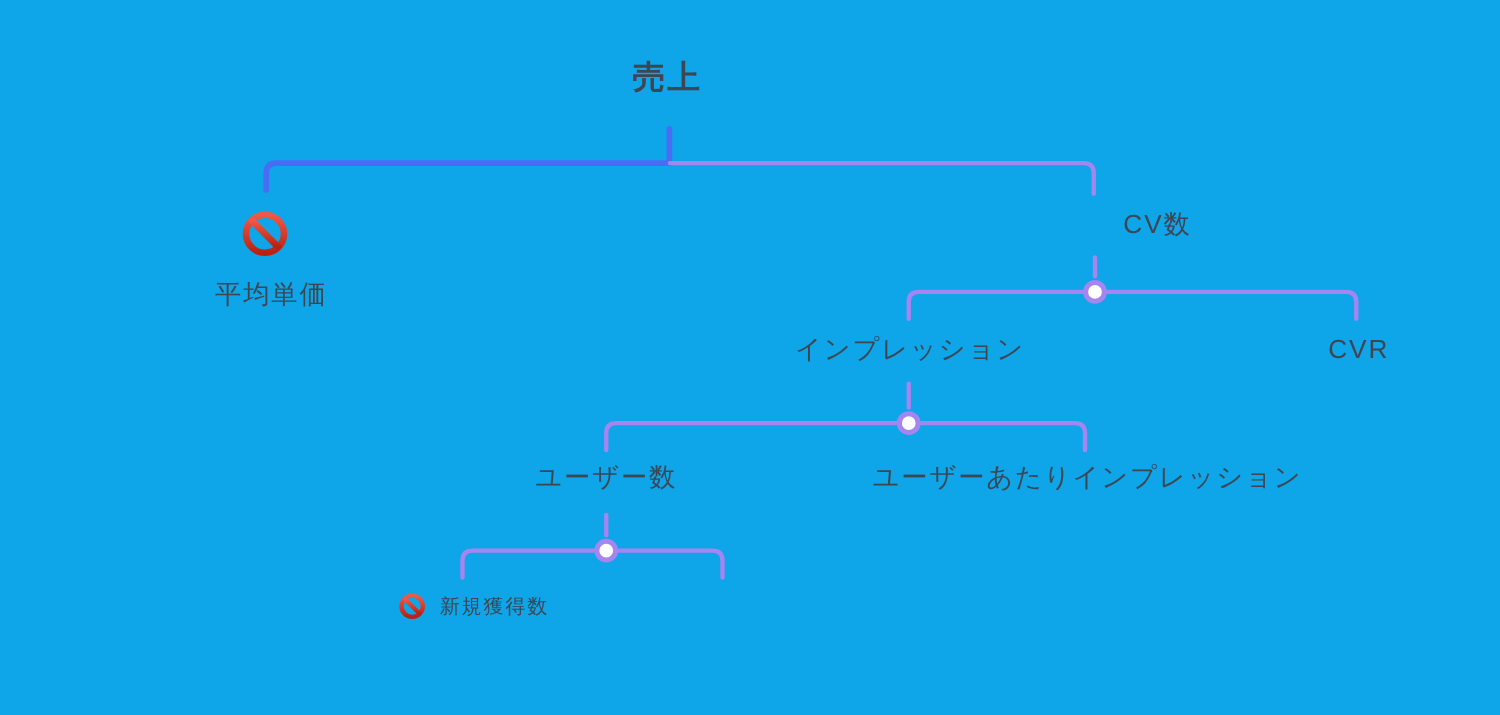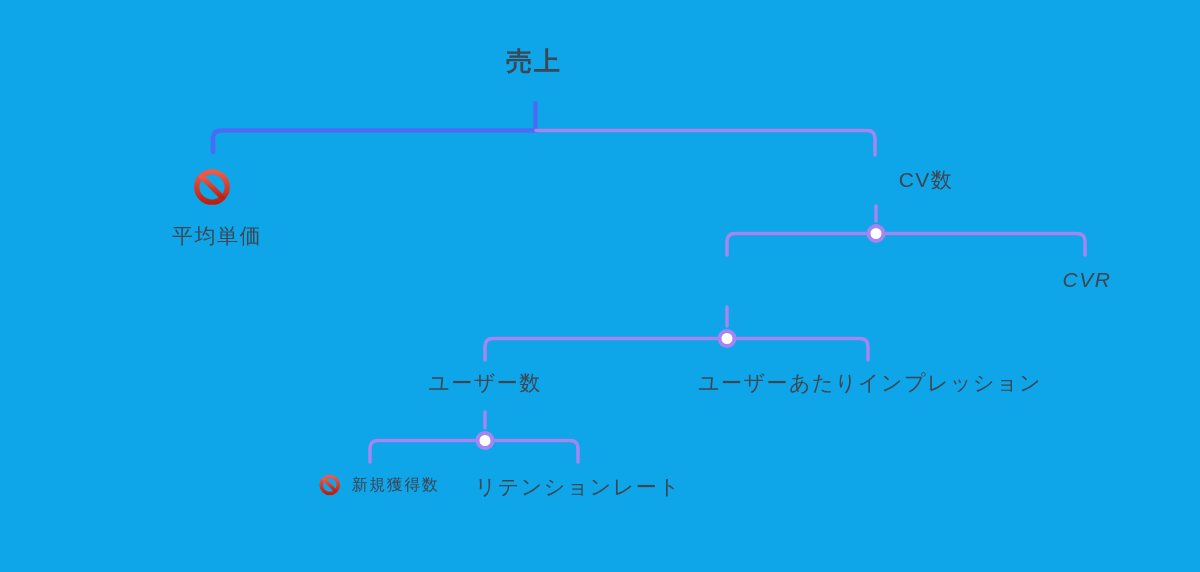--- a/index.html
+++ b/index.html
@@ -70,30 +70,30 @@
     <circle cx="20" cy="20" r="16" fill="none" stroke="url(#redg)" stroke-width="5.6"></circle>
     <line x1="9.2" y1="9.2" x2="30.8" y2="30.8" stroke="url(#redg)" stroke-width="5.6" stroke-linecap="round"></line>
   </svg>
 
   <div class="node-label root-label" style="left:534px; top:46px;">売上</div>
 
   <div class="node-label" style="left:217px; top:223px;">平均単価</div>
 
   <div class="node-label" style="left:926px; top:167px;">CV数</div>
 
+  <div class="node-label" style="left:728px; top:267px;">インプレッション</div>
 
-  <div class="node-label" style="left:1087px; top:267px;font-style:italic;">CVR</div>
+  <div class="node-label" style="left:1087px; top:267px;">CVR</div>
 
   <div class="node-label" style="left:870px; top:370px;">ユーザーあたりインプレッション</div>
 
   <div class="node-label" style="left:485px; top:370px;">ユーザー数</div>
 
   <div class="node-group" style="left:379px; top:474px;">
     <svg width="22" height="22" viewBox="0 0 40 40">
       <circle cx="20" cy="20" r="15.5" fill="none" stroke="url(#redg)" stroke-width="6.4"></circle>
       <line x1="9.5" y1="9.5" x2="30.5" y2="30.5" stroke="url(#redg)" stroke-width="6.2" stroke-linecap="round"></line>
     </svg>
     <span class="grp-text">新規獲得数</span>
   </div>
 
-  <div class="node-label" style="left:578px; top:474px;">リテンションレート</div>
 
 </div>
 
 </body></html>

